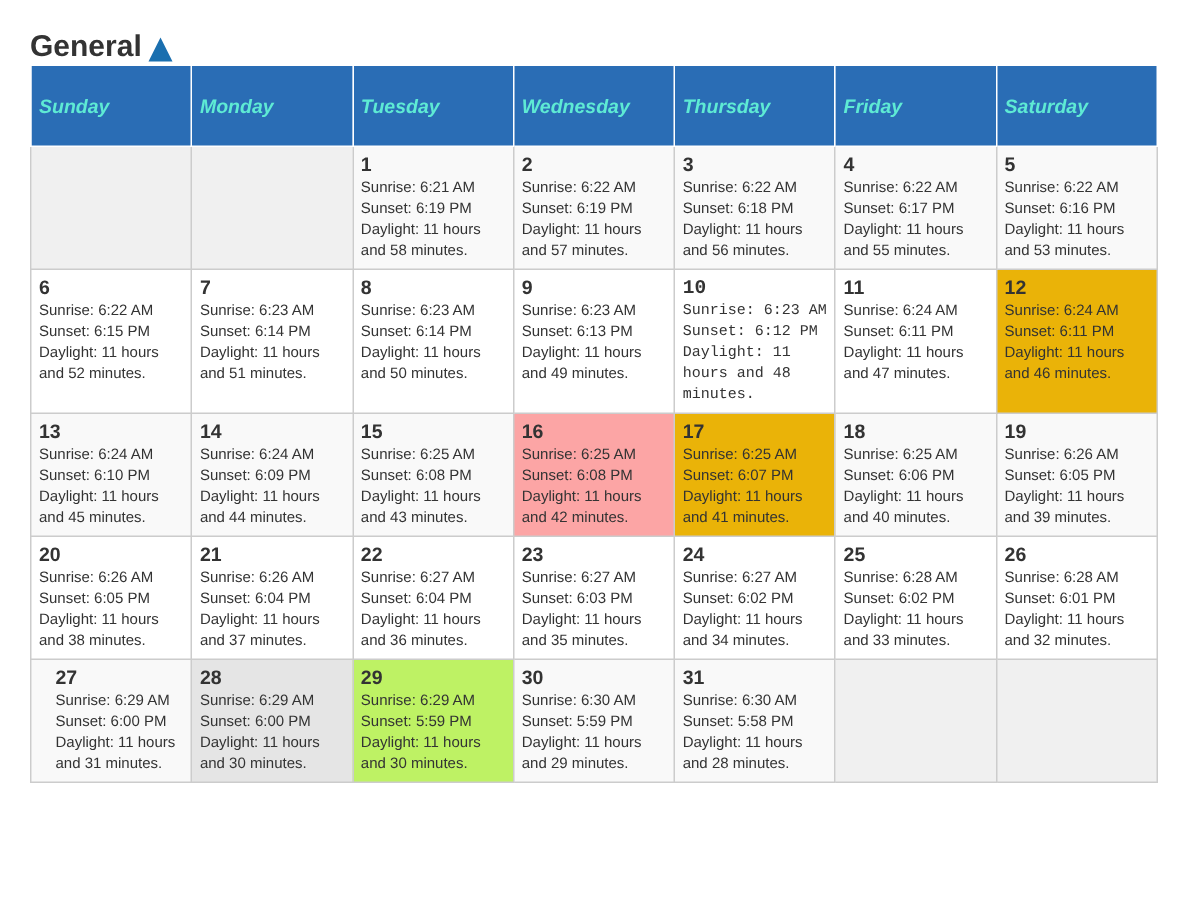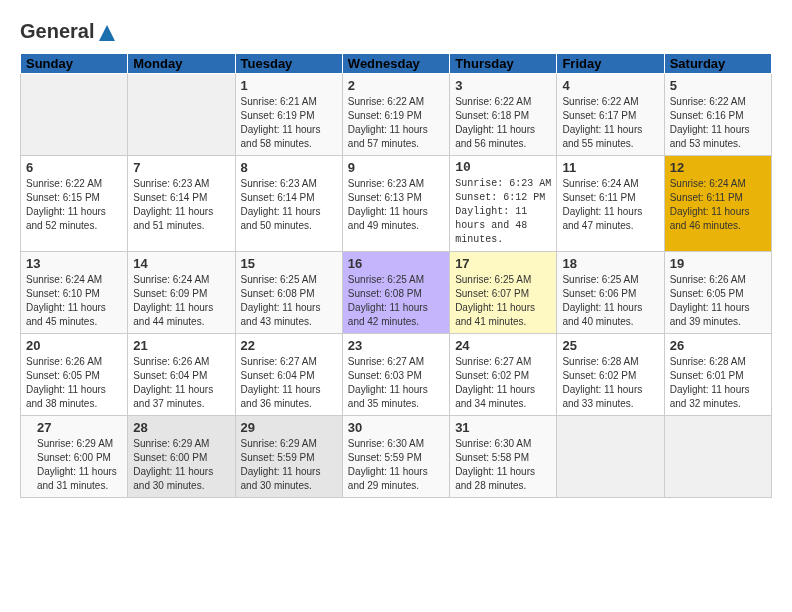--- a/index.html
+++ b/index.html
@@ -7,21 +7,20 @@
       font-family: Arial, sans-serif;
       background: #fff;
       width: 792px;
       min-height: 612px;
       padding: 20px;
     }
     .header-area {
       display: flex;
       justify-content: space-between;
       align-items: center;
-      margin-bottom: 10px;
     }
     .logo {
       display: flex;
       flex-direction: column;
       align-items: flex-start;
     }
     .logo-row {
       display: flex;
       align-items: center;
       gap: 2px;
@@ -38,26 +37,27 @@
       font-size: 16px;
       color: #555;
     }
     .calendar {
       width: 100%;
       border-collapse: collapse;
       font-size: 11px;
     }
     .calendar th {
       background: #2a6db5;
-      color: #000000;
-      padding: 2px 5px;
+      color: #5eead4;
+      padding: 19px 5px;
       text-align: left;
       font-size: 13px;
       font-weight: bold;
       border: 1px solid #fff;
+      font-style: italic;
     }
     .calendar td {
       border: 1px solid #ccc;
       vertical-align: top;
       padding: 4px 5px;
       width: 107px;
       min-height: 80px;
       background: #fff;
     }
     .calendar tr:nth-child(odd) td {
@@ -172,25 +172,25 @@
           <div class="day-info">Sunrise: 6:24 AM<br>Sunset: 6:10 PM<br>Daylight: 11 hours and 45 minutes.</div>
         </td>
         <td style="background: rgb(249, 249, 249);">
           <span class="day-num">14</span>
           <div class="day-info">Sunrise: 6:24 AM<br>Sunset: 6:09 PM<br>Daylight: 11 hours and 44 minutes.</div>
         </td>
         <td style="background: rgb(249, 249, 249);">
           <span class="day-num">15</span>
           <div class="day-info">Sunrise: 6:25 AM<br>Sunset: 6:08 PM<br>Daylight: 11 hours and 43 minutes.</div>
         </td>
-        <td style="background: #c4b5fd; margin-top: 24px;">
+        <td style="background: #fca5a5; margin-top: 24px;">
           <span class="day-num">16</span>
           <div class="day-info">Sunrise: 6:25 AM<br>Sunset: 6:08 PM<br>Daylight: 11 hours and 42 minutes.</div>
         </td>
-        <td style="background: #fef9c3;">
+        <td style="background: #eab308;">
           <span class="day-num">17</span>
           <div class="day-info">Sunrise: 6:25 AM<br>Sunset: 6:07 PM<br>Daylight: 11 hours and 41 minutes.</div>
         </td>
         <td style="background: rgb(249, 249, 249);">
           <span class="day-num">18</span>
           <div class="day-info">Sunrise: 6:25 AM<br>Sunset: 6:06 PM<br>Daylight: 11 hours and 40 minutes.</div>
         </td>
         <td style="background: rgb(249, 249, 249);">
           <span class="day-num">19</span>
           <div class="day-info">Sunrise: 6:26 AM<br>Sunset: 6:05 PM<br>Daylight: 11 hours and 39 minutes.</div>
@@ -228,21 +228,21 @@
       </tr>
       <tr>
         <td style="background: rgb(249, 249, 249); padding-left: 16px;">
           <span class="day-num">27</span>
           <div class="day-info">Sunrise: 6:29 AM<br>Sunset: 6:00 PM<br>Daylight: 11 hours and 31 minutes.</div>
         </td>
         <td style="background: #e5e5e5;">
           <span class="day-num">28</span>
           <div class="day-info">Sunrise: 6:29 AM<br>Sunset: 6:00 PM<br>Daylight: 11 hours and 30 minutes.</div>
         </td>
-        <td style="background: #e5e5e5;">
+        <td style="background: #bef264;">
           <span class="day-num">29</span>
           <div class="day-info">Sunrise: 6:29 AM<br>Sunset: 5:59 PM<br>Daylight: 11 hours and 30 minutes.</div>
         </td>
         <td style="background: rgb(249, 249, 249);">
           <span class="day-num">30</span>
           <div class="day-info">Sunrise: 6:30 AM<br>Sunset: 5:59 PM<br>Daylight: 11 hours and 29 minutes.</div>
         </td>
         <td style="background: rgb(249, 249, 249);">
           <span class="day-num">31</span>
           <div class="day-info">Sunrise: 6:30 AM<br>Sunset: 5:58 PM<br>Daylight: 11 hours and 28 minutes.</div>

